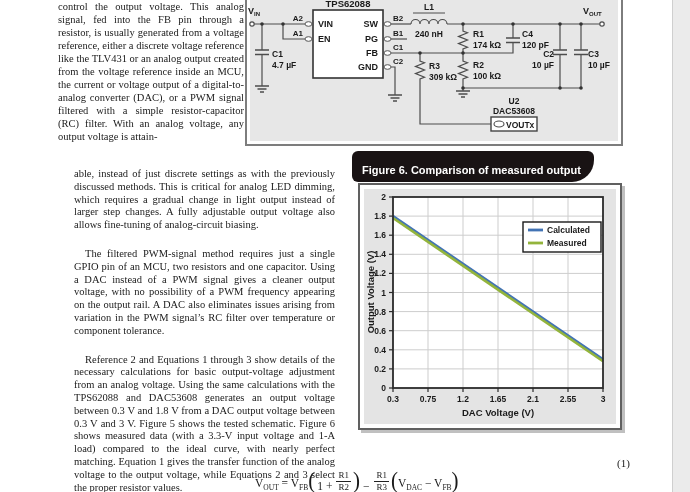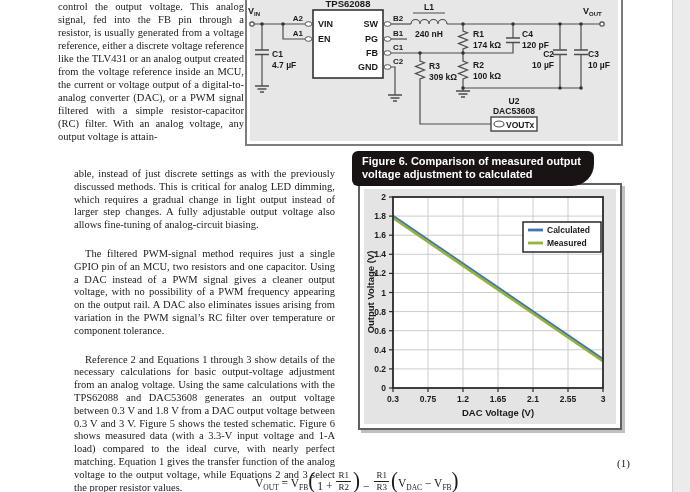--- a/index.html
+++ b/index.html
@@ -15,21 +15,21 @@
 
   
   .schem-box{position:absolute;left:245px;top:-14px;width:378px;height:160px;background:#ffffff;
              border:2px solid #7d7d7d;box-sizing:border-box;padding:3px;}
   .schem-panel{width:100%;height:100%;background:#e7e7e7;}
   .schem-svg{position:absolute;left:245px;top:0;width:380px;height:145px;}
 
   
   .banner{position:absolute;left:352px;top:151px;width:242px;background:#191314;color:#fff;
           font-family:"Liberation Sans",sans-serif;font-weight:bold;font-size:11px;line-height:13px;
-          padding:4px 6px 5px 10px;border-radius:6px 6px 22px 6px;box-sizing:border-box;z-index:5;}
+          padding:13px 6px 5px 10px;border-radius:6px 6px 22px 6px;box-sizing:border-box;z-index:5;}
 
   
   .chart-outer{position:absolute;left:358px;top:183px;width:264px;height:247px;border:2px solid #606060;
                background:#fff;padding:4px;box-sizing:border-box;box-shadow:3px 3px 0 #c0c0c0;}
   .chart-panel{width:100%;height:100%;background:#e4e4e4;}
   svg text{fill:#1a1a1a;}
   .s-lab{font-family:"Liberation Sans",sans-serif;font-weight:bold;}
   .tick-lab{font-family:"Liberation Sans",sans-serif;font-weight:bold;font-size:8.5px;}
 
   
@@ -172,21 +172,20 @@
 
     <text class="s-lab" x="269" y="104" font-size="8.5" text-anchor="middle">U2</text>
     <text class="s-lab" x="269" y="114" font-size="8.5" text-anchor="middle">DAC53608</text>
     <rect x="246" y="117" width="46" height="14" fill="#fff" stroke="#444" stroke-width="1.4"></rect>
     <ellipse cx="254" cy="124" rx="5" ry="3" fill="#fff" stroke="#4d4d4d" stroke-width="1.1"></ellipse>
     <text class="s-lab" x="261" y="128" font-size="8.5">VOUTx</text>
   </svg>
 
   <div class="banner">
     <div>Figure 6. Comparison of measured output</div>
-    <div>voltage adjustment to calculated</div>
   </div>
 
   <div class="chart-outer">
     <div class="chart-panel">
       <svg id="plot-svg" viewBox="0 0 252 235" width="252" height="235">
         <rect x="29" y="8" width="210" height="191" fill="#ffffff" stroke="none"></rect>
         <g id="grid">
             <line x1="64" y1="8" x2="64" y2="199" stroke="#cdcdcd" stroke-width="1"></line>
             <line x1="98.99999999999999" y1="8" x2="98.99999999999999" y2="199" stroke="#cdcdcd" stroke-width="1"></line>
             <line x1="134" y1="8" x2="134" y2="199" stroke="#cdcdcd" stroke-width="1"></line>

